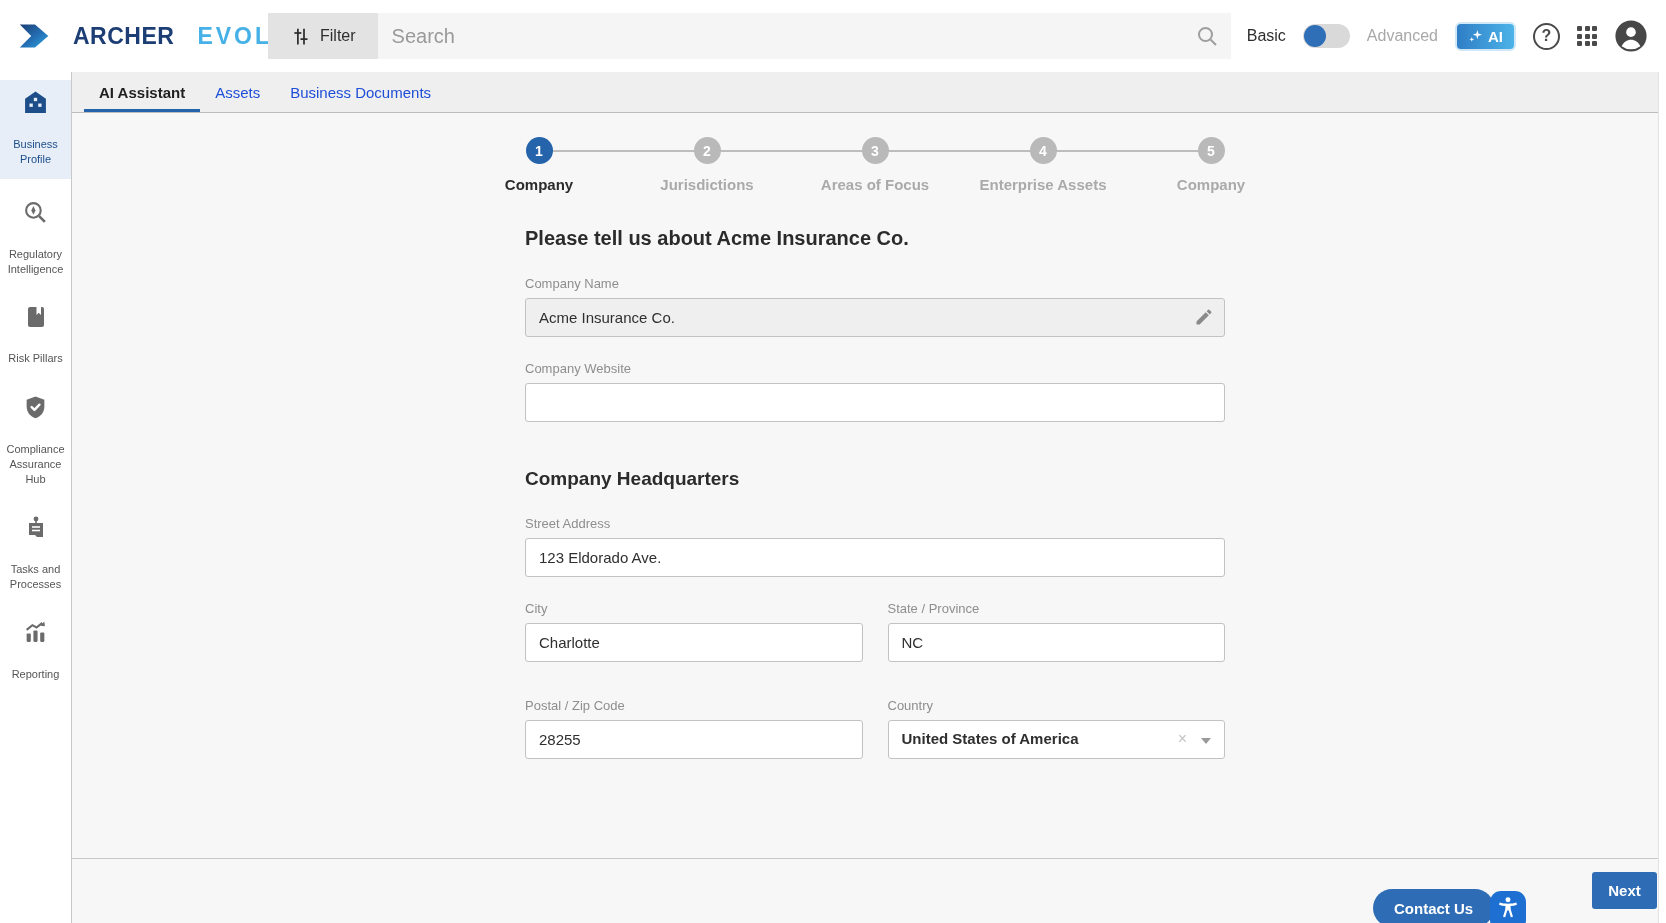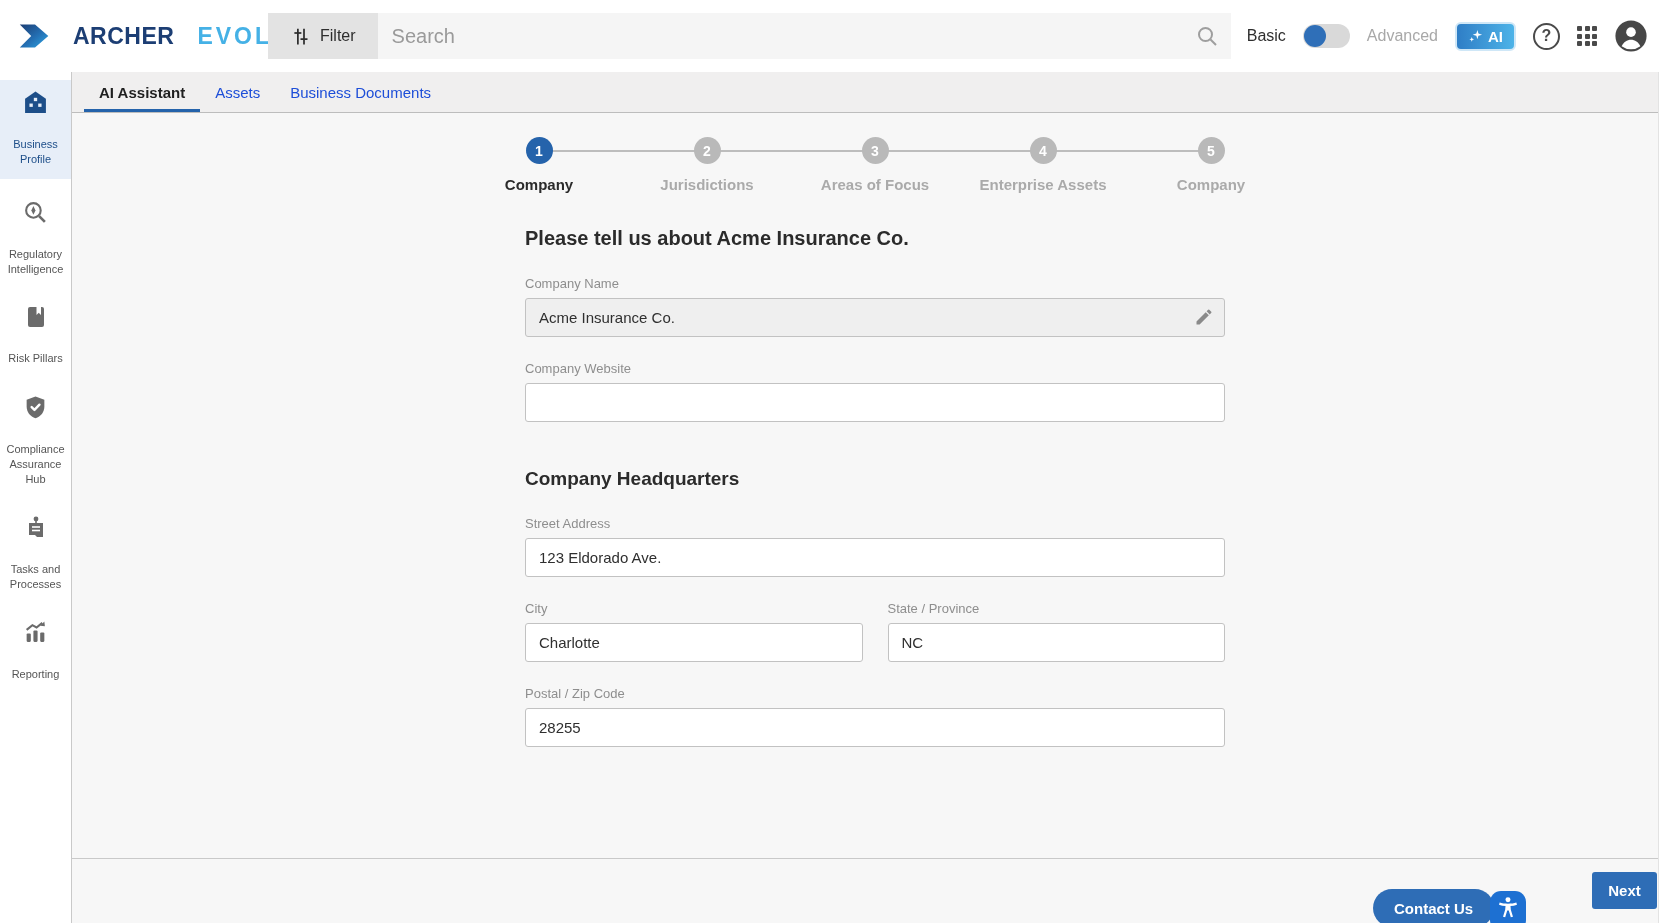--- a/index.html
+++ b/index.html
@@ -60,21 +60,21 @@
   .form-title { font-size:20px; font-weight:700; color:#2b2b2b; margin-bottom:26px; }
   .section-title { font-size:19px; font-weight:700; color:#2b2b2b; margin:46px 0 26px; }
   .field { margin-bottom:24px; }
   .field-label { font-size:13px; color:#8e8e8e; margin-bottom:7px; }
   .field input { width:100%; height:39px; border:1px solid #c2c2c2; border-radius:3px; background:#fff; padding:0 13px;
                  font-size:15px; color:#2f2f2f; font-family:inherit; outline:none; }
   .input-wrap { position:relative; }
   .input-wrap input.readonly { background:#efefef; }
   .edit-icon { position:absolute; right:11px; top:9px; color:#8a8a8a; cursor:pointer; }
   .two-col { display:flex; gap:25px; margin-bottom:24px; }
-  .two-col .field { flex:1; margin-bottom:0; }
+  .two-col .field { flex:1; margin-bottom:12px; }
   .select-box { position:relative; height:39px; border:1px solid #c2c2c2; border-radius:3px; background:#fff; cursor:pointer; }
   .select-value { position:absolute; left:13px; top:9px; font-size:15px; font-weight:700; color:#2f2f2f; }
   .clear-x { position:absolute; right:37px; top:9px; font-size:16px; color:#c4c4c4; cursor:pointer; }
   .caret { position:absolute; right:13px; top:17px; width:0; height:0; border-left:5px solid transparent; border-right:5px solid transparent;
            border-top:6px solid #9a9a9a; cursor:pointer; }
 
   
   .footer { position:absolute; left:0; right:0; bottom:0; height:65px; background:#f7f7f7; border-top:1px solid #c9c9c9; overflow:hidden; }
   .contact-btn { position:absolute; left:1301px; top:30px; height:38px; padding:0 21px; background:#2e6db6; color:#fff;
                  font-size:15px; font-weight:700; border:0; border-radius:19px; cursor:pointer; font-family:inherit; }
@@ -303,20 +303,28 @@
             <div class="field-label">State / Province</div>
             <input type="text" value="NC" style="">
           </div>
         </div>
 
         <div class="two-col">
           <div class="field">
             <div class="field-label">Postal / Zip Code</div>
             <input type="text" value="28255" style="">
           </div>
+          <div class="field">
+            <div class="field-label">Country</div>
+            <div class="select-box">
+              <span class="select-value">United States of America</span>
+              <span class="clear-x">×</span>
+              <span class="caret"></span>
+            </div>
+          </div>
         </div>
       </div>
     </div>
 
     <div class="footer">
       <button class="contact-btn">Contact Us</button>
       <button class="a11y-btn">
         <span style="display:flex;">
           <svg width="26" height="26" viewBox="0 0 24 24" fill="#fff">
             <circle cx="12" cy="4.3" r="2.3"></circle>

